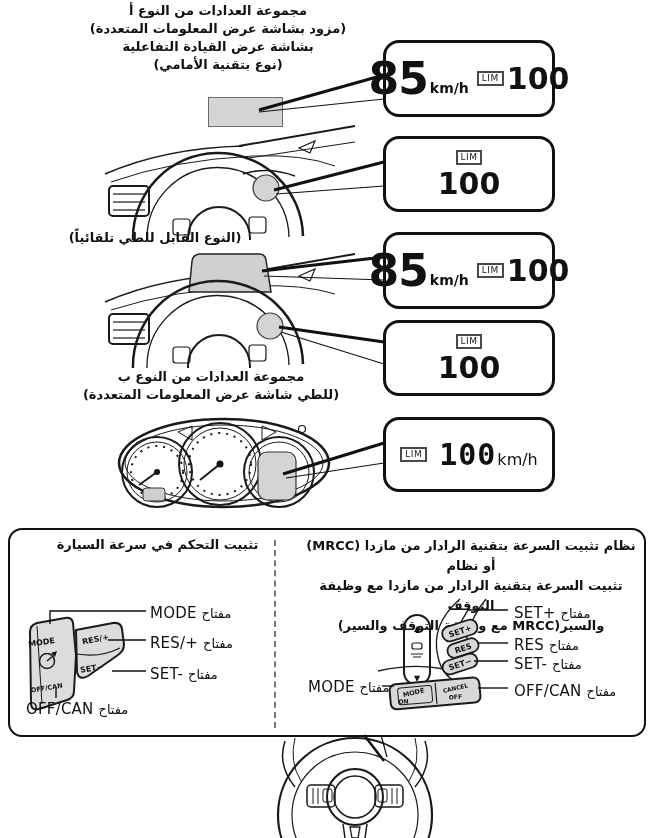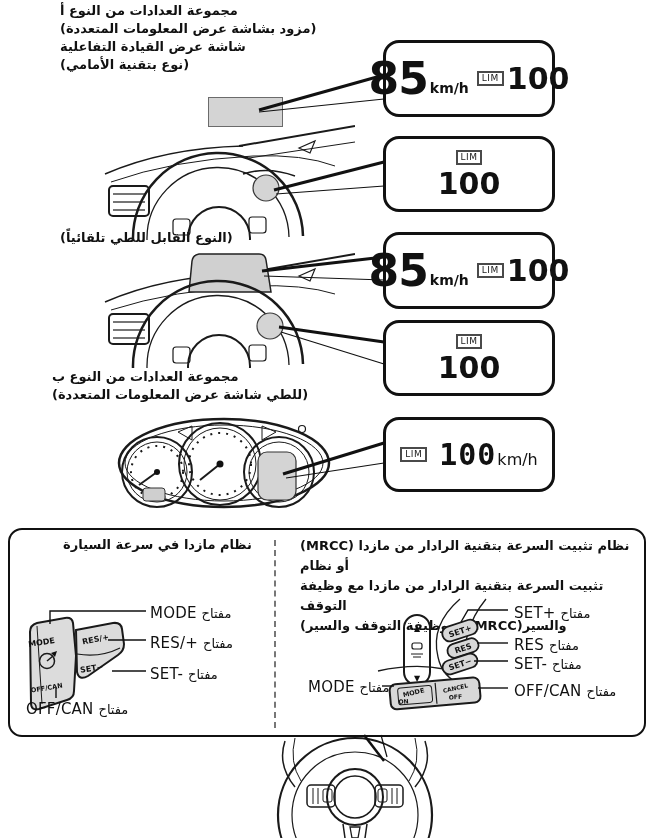--- a/index.html
+++ b/index.html
@@ -1,21 +1,21 @@
 <!DOCTYPE html>
 <html><head>
 <meta charset="utf-8">
 <style>
   html,body{margin:0;padding:0}
   body{
     width:654px;height:838px;position:relative;background:#fff;
     font-family:"DejaVu Sans",sans-serif;color:#111;overflow:hidden;
   }
   .abs{position:absolute}
-  .ar{direction:rtl;font-weight:bold;color:#111;text-align:left}
+  .ar{direction:rtl;font-weight:bold;color:#111;text-align:center}
   .center{text-align:center}
   .h-ar{font-size:13px;line-height:18px}
   .callout{
     border:3px solid #111;border-radius:16px;background:#fff;box-sizing:border-box;
     display:flex;align-items:center;justify-content:center;
   }
   .lim-badge{
     display:inline-block;border:2px solid #4a4a4a;font-size:9px;font-weight:normal;
     line-height:1;padding:1px 3px;letter-spacing:.5px;color:#1a1a1a;background:#fff;
   }
@@ -32,21 +32,21 @@
   .swlabel .arb{font-size:13px;font-weight:normal}
   svg text{font-family:"DejaVu Sans",sans-serif;fill:#111}
   svg .ln{stroke:#1a1a1a;fill:none}
 </style>
 </head>
 <body>
 
 <div class="abs ar h-ar" style="left:60px;top:2px;width:316px">
   <div>مجموعة العدادات من النوع أ</div>
   <div>(مزود بشاشة عرض المعلومات المتعددة)</div>
-  <div>شاشة عرض القيادة التفاعلية</div>
+  <div>بشاشة عرض القيادة التفاعلية</div>
   <div>(نوع بتقنية الأمامي)</div>
 </div>
 
 <div class="abs ar h-ar" style="left:60px;top:229px;width:190px">(النوع القابل للطي تلقائياً)</div>
 
 <div class="abs ar h-ar" style="left:52px;top:368px;width:318px">
   <div>مجموعة العدادات من النوع ب</div>
   <div>(للطي شاشة عرض المعلومات المتعددة)</div>
 </div>
 
@@ -143,21 +143,21 @@
   <rect x="142" y="36" width="38" height="48" rx="9" fill="#d4d4d4" stroke="#333" stroke-width="1.2"></rect>
   <circle class="ln" cx="186" cy="13" r="3.5" stroke-width="1.2"></circle>
   <path class="ln" d="M62,16 L76,10 L76,24 Z" stroke-width="1"></path>
   <path class="ln" d="M146,10 L160,16 L146,24 Z" stroke-width="1"></path>
 </svg>
 </div>
 
 <div class="abs panel" style="left:8px;top:528px;width:638px;height:209px">
   <div class="abs divider" style="left:264px;top:10px;height:188px"></div>
 
-  <div class="abs ar h-ar center" style="left:25px;top:6px;width:245px;text-align:center">نظام مازدا في سرعة السيارة</div>
+  <div class="abs ar h-ar center" style="left:25px;top:6px;width:245px;text-align:center">تثبيت التحكم في سرعة السيارة</div>
 
   <div class="abs ar" style="left:290px;top:6px;width:342px;font-size:13px;line-height:20px">
     <div>نظام تثبيت السرعة بتقنية الرادار من مازدا (MRCC) أو نظام</div>
     <div>تثبيت السرعة بتقنية الرادار من مازدا مع وظيفة التوقف</div>
     <div>والسير(MRCC مع وظيفة التوقف والسير)</div>
   </div>
 
   <div class="abs" style="left:10px;top:84px;width:112px;height:102px">
   <svg width="112" height="102" viewBox="0 0 112 102">
     <path d="M10,18 Q10,11 17,9 L45,4 Q52,3 53,9 L56,42 L54,77 Q54,84 47,86 L19,95 Q11,97 11,89 Z" fill="#dcdcdc" stroke="#1a1a1a" stroke-width="2"></path>

